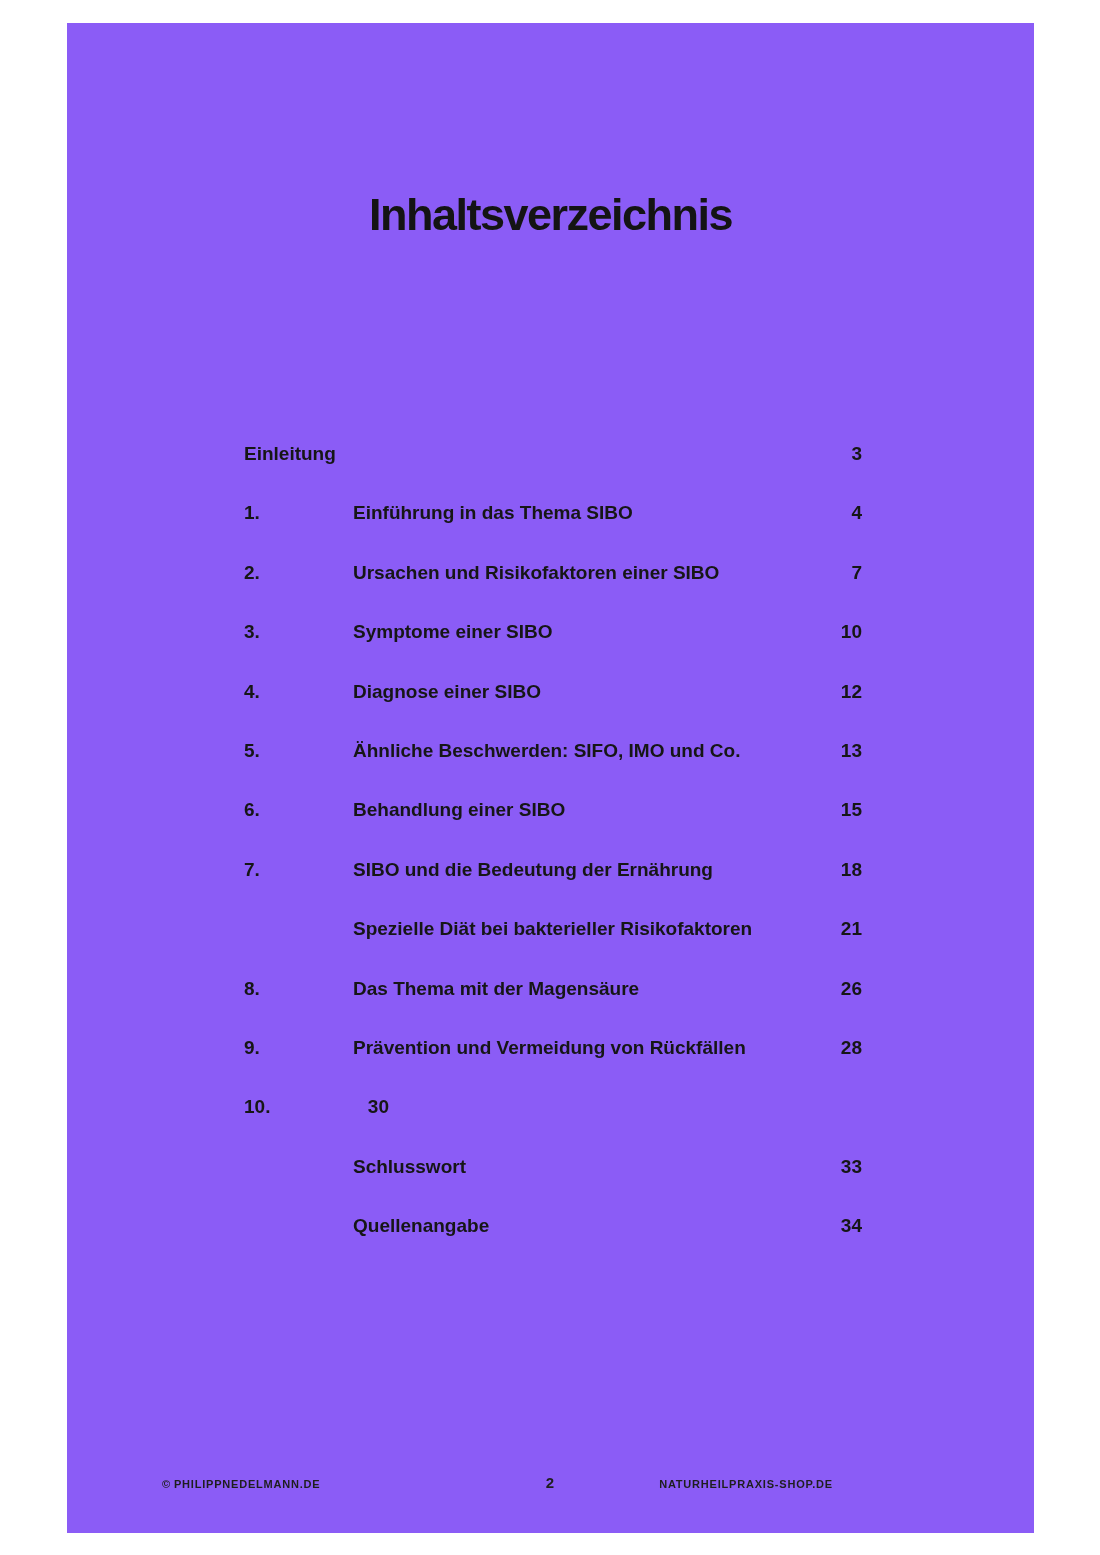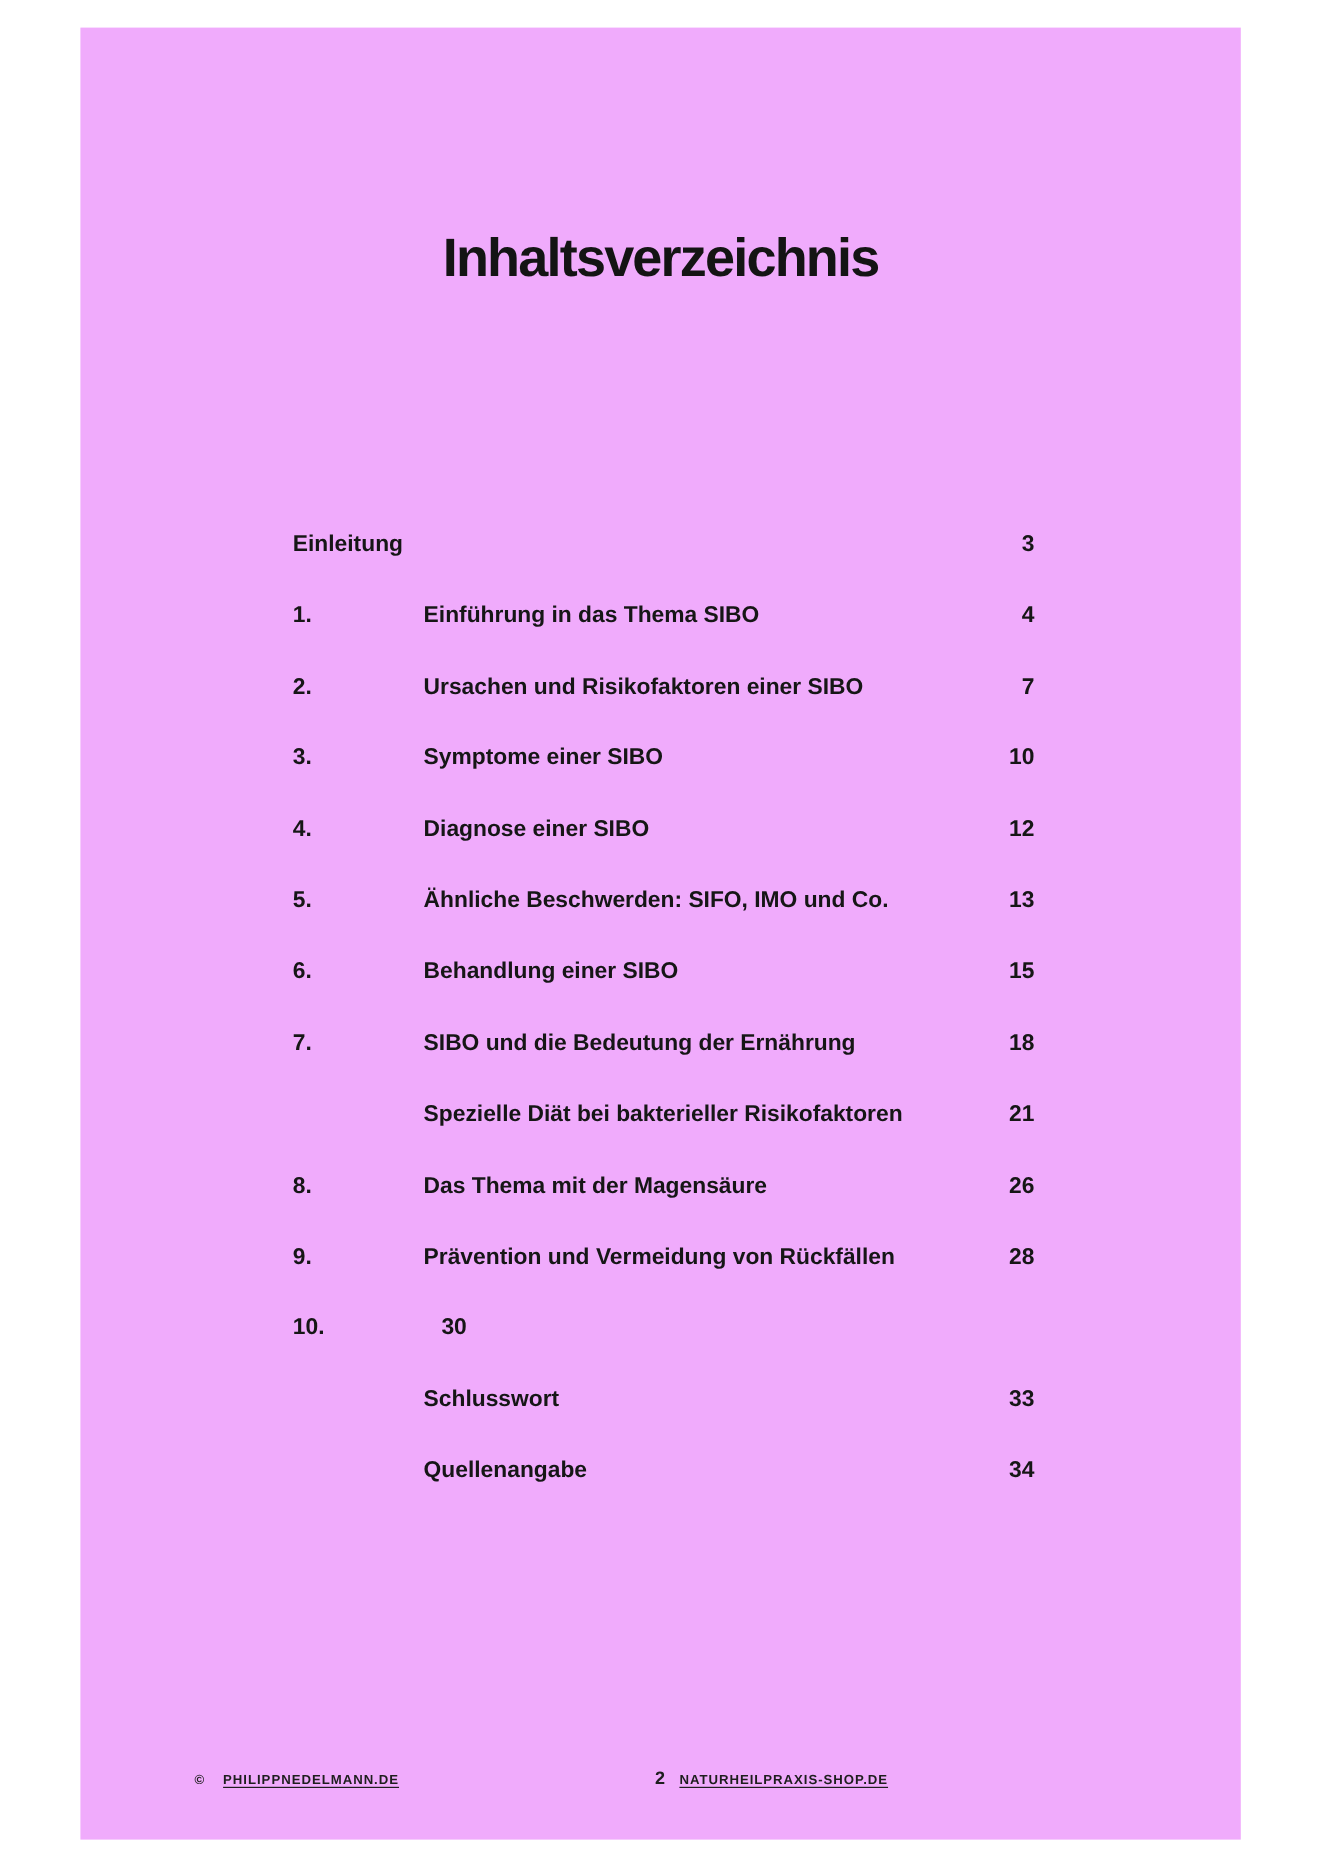--- a/index.html
+++ b/index.html
@@ -9,21 +9,21 @@
     font-family: "Liberation Sans", sans-serif;
     color: #1a1a1a;
     position: relative;
   }
   .sheet {
     position: absolute;
     left: 67px;
     top: 23px;
     width: 967px;
     height: 1510px;
-    background: #f0abfc;
+    background: #8b5cf6;
   }
   .title {
     padding-top: 166px;
     text-align: center;
     font-size: 45px;
     font-weight: 700;
     letter-spacing: -1.5px;
     color: #141414;
   }
   .toc {
@@ -60,27 +60,25 @@
     bottom: 42px;
     display: flex;
     align-items: baseline;
     font-size: 11px;
     font-weight: 600;
     letter-spacing: 0.8px;
     color: #1e1e1e;
   }
   .footer-left  { flex: 1 1 0; text-align: left;  white-space: nowrap; }
   .footer-mid   { flex: 0 0 auto; font-size: 15px; font-weight: 600; letter-spacing: 0; }
-  .footer-right { flex: 1 1 0; text-align: left; white-space: nowrap; }
+  .footer-right { flex: 1 1 0; text-align: center; white-space: nowrap; }
   .footer a, .footer .link {
     color: #1e1e1e;
-    text-decoration: underline;
     text-underline-offset: 2px;
     cursor: pointer;
-    margin-left: 12px;
   }
   .copyright { text-decoration: none; margin-right: 3px; }
 </style>
 </head>
 <body>
 
 <div class="sheet">
 
   <h1 class="title">Inhaltsverzeichnis</h1>
 

